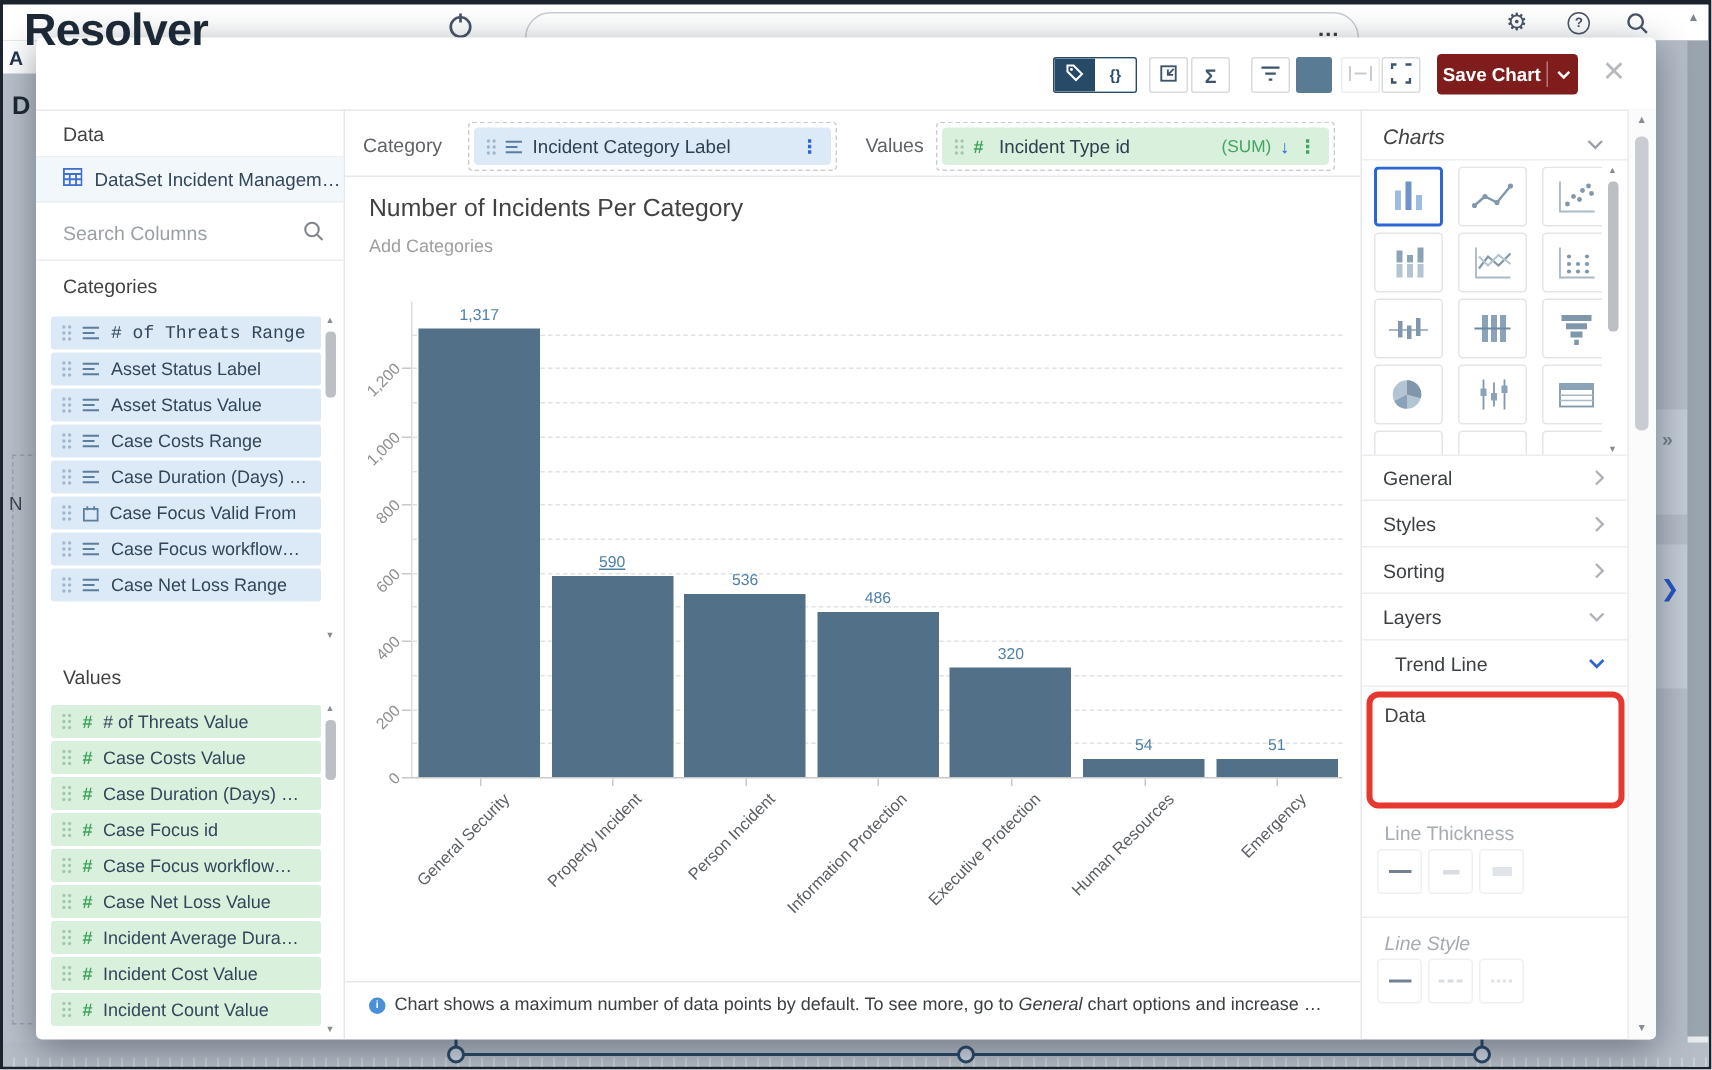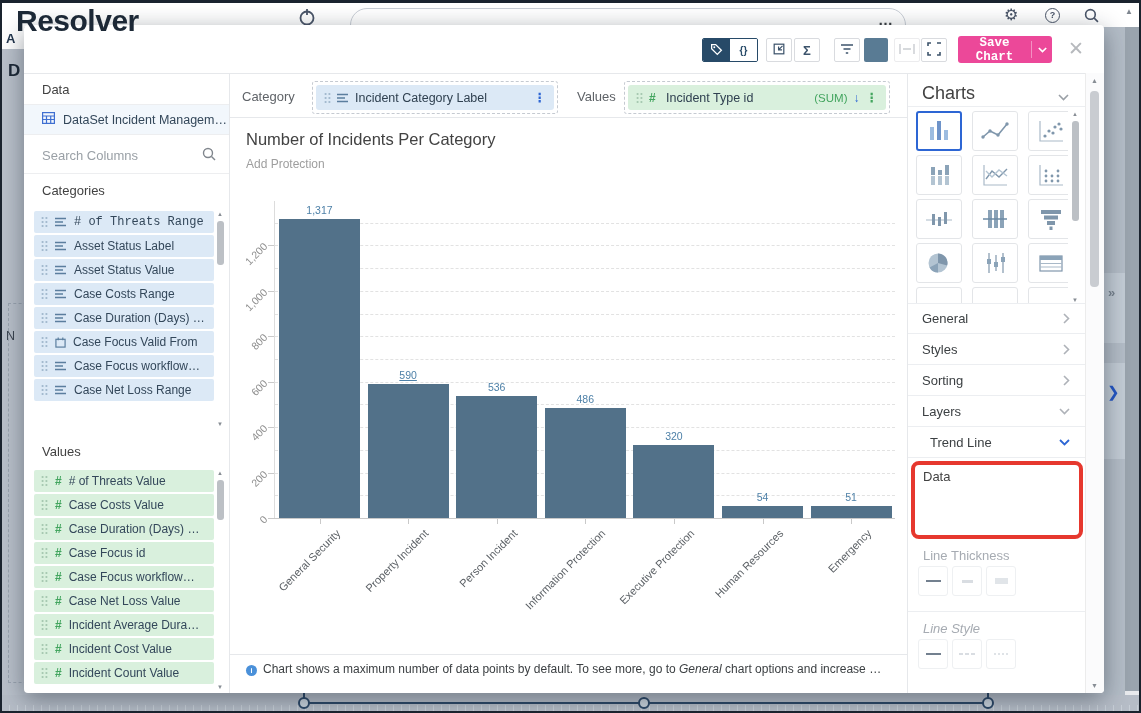--- a/index.html
+++ b/index.html
@@ -40,22 +40,22 @@
 .modal { left:22px; top:22px; width:1080px; height:668px; background:#fff; border-radius:4px;
   box-shadow:0 6px 24px rgba(20,30,45,.45); z-index:20; overflow:hidden; }
 .toolbar-border { left:0; top:48px; width:1080px; height:1px; background:#e6e8eb; }
 .tgroup { left:678px; top:13px; height:24px; display:flex; border:1px solid #274a68; border-radius:2px; overflow:hidden; }
 .tgroup .seg { width:27px; display:flex; align-items:center; justify-content:center; font-size:10px; font-weight:bold; }
 .seg-on { background:#274a68; color:#fff; }
 .seg-off { background:#fff; color:#274a68; }
 .tbtn { top:13px; width:26px; height:24px; border:1px solid #d9dbdf; border-radius:2px; background:#fff;
   display:flex; align-items:center; justify-content:center; color:#3c536b; font-size:13px; font-weight:bold; }
 .swatch { top:13px; width:24px; height:24px; border-radius:2px; }
-.save-btn { left:934px; top:11px; width:94px; height:27px; background:#ec4899; border-radius:3px;
-  display:flex; align-items:center; color:#fff;font-family:Liberation Mono, monospace; }
+.save-btn { left:934px; top:11px; width:94px; height:27px; background:#7f1d1d; border-radius:3px;
+  display:flex; align-items:center; color:#fff; }
 .save-label { flex:1; text-align:center; font-size:12.5px; font-weight:bold; }
 .save-sep { width:1px; height:17px; background:rgba(255,255,255,.4); }
 .save-caret { width:20px; display:flex; align-items:center; justify-content:center; }
 .close-x { left:1044px; top:12px; font-size:19px; color:#b6b9bd; font-weight:400; }
 
 
 .hdr-band { left:206px; top:48px; width:677px; height:45px; border-bottom:1px solid #e6e8eb; }
 .field-label { font-size:13px; color:#5f6368; }
 .dashed-slot { border:1px dashed #c5cad1; border-radius:3px; }
 .pill { display:flex; align-items:center; gap:6px; padding:0 8px; border-radius:3px; height:25px; font-size:12.5px; color:#2f4050; }
@@ -89,21 +89,21 @@
   transform:rotate(-45deg); transform-origin:100% 50%; }
 .xaxis-wrap { left:170px; top:494px; width:701px; height:134px; }
 .xlab { position:absolute; width:150px; top:8px; text-align:right; font-size:11px; color:#5a5f64; white-space:nowrap;
   transform:rotate(-45deg); transform-origin:100% 0%; }
 .note-div { left:206px; top:629px; width:677px; height:1px; background:#e6e8eb; }
 .note-ic { left:222px; top:640px; width:11px; height:11px; border-radius:50%; background:#4a90d9; color:#fff; font-size:7px; text-align:center; line-height:11px; font-weight:bold; }
 .note-text { left:239px; top:637px; width:636px; font-size:12px; color:#3c4043; white-space:nowrap; overflow:hidden; }
 
 
 .rpanel { left:883px; top:48px; width:178px; height:620px; border-left:1px solid #e6e8eb; overflow:hidden; }
-.rp-h { position:absolute; left:14px; top:10px; font-size:18px; color:#424242; }
+.rp-h { position:absolute; left:14px; top:10px; font-size:14px; color:#424242;font-style:italic; }
 .rp-div { position:absolute; left:0; width:178px; height:1px; background:#eceef1; }
 .cgrid { position:absolute; left:0; top:38px; width:160px; height:192px; overflow:hidden; }
 .ccell { position:absolute; width:46px; height:40px; border:1px solid #e3e5e8; border-radius:3px; background:#fff;
   display:flex; align-items:center; justify-content:center; }
 .ccell.sel { border:2px solid #2d66d4; }
 .rp-row { position:absolute; left:0; width:178px; height:31px; border-bottom:1px solid #eceef1; display:flex; align-items:center; padding:0 16px 0 14px; font-size:13px; color:#3c4043; }
 .rp-chev { margin-left:auto; color:#aeb2b8; display:flex; }
 .red-box { position:absolute; left:3px; top:388px; width:172px; height:78px; border:4px solid #e6382e; border-radius:8px; pointer-events:none; z-index:5; }
 .type-label { position:absolute; left:15px; top:396px; font-size:13px; color:#424242; }
 .dropdown { position:absolute; left:15px; top:418px; width:143px; height:31px; border:1px solid #cfd3d8; border-radius:3px; display:flex; align-items:center; padding:0 10px 0 12px; font-size:13px; color:#424242; }
@@ -588,21 +588,21 @@
           </div>
         </div>
       <div class="vscroll" style="left:192px;top:397px;height:220px;">
         <span class="vs-arrow" style="top:0;">▲</span>
         <div class="vs-thumb" style="top:10px;height:40px;"></div>
         <span class="vs-arrow" style="bottom:0;">▼</span>
       </div>
     </div>
 
     <div class="abs chart-title">Number of Incidents Per Category</div>
-    <div class="abs chart-sub">Add Protection</div>
+    <div class="abs chart-sub">Add Categories</div>
     <div class="abs chart-wrap" id="plot">
       <div class="axis-y"></div>
       <div class="baseline"></div>
     <div class="" style="position: absolute; left: 81px; width: 620px; border-top: 1px dashed rgb(226, 226, 226); top: 294.3px;"></div>
         <div class="" style="position: absolute; left: 81px; width: 620px; border-top: 1px dashed rgb(226, 226, 226); top: 271.6px;"></div>
         <div class="" style="position: absolute; left: 81px; width: 620px; border-top: 1px dashed rgb(226, 226, 226); top: 248.8px;"></div>
         <div class="" style="position: absolute; left: 81px; width: 620px; border-top: 1px dashed rgb(226, 226, 226); top: 226.1px;"></div>
         <div class="" style="position: absolute; left: 81px; width: 620px; border-top: 1px dashed rgb(226, 226, 226); top: 203.4px;"></div>
         <div class="" style="position: absolute; left: 81px; width: 620px; border-top: 1px dashed rgb(226, 226, 226); top: 180.7px;"></div>
         <div class="" style="position: absolute; left: 81px; width: 620px; border-top: 1px dashed rgb(226, 226, 226); top: 158px;"></div>

